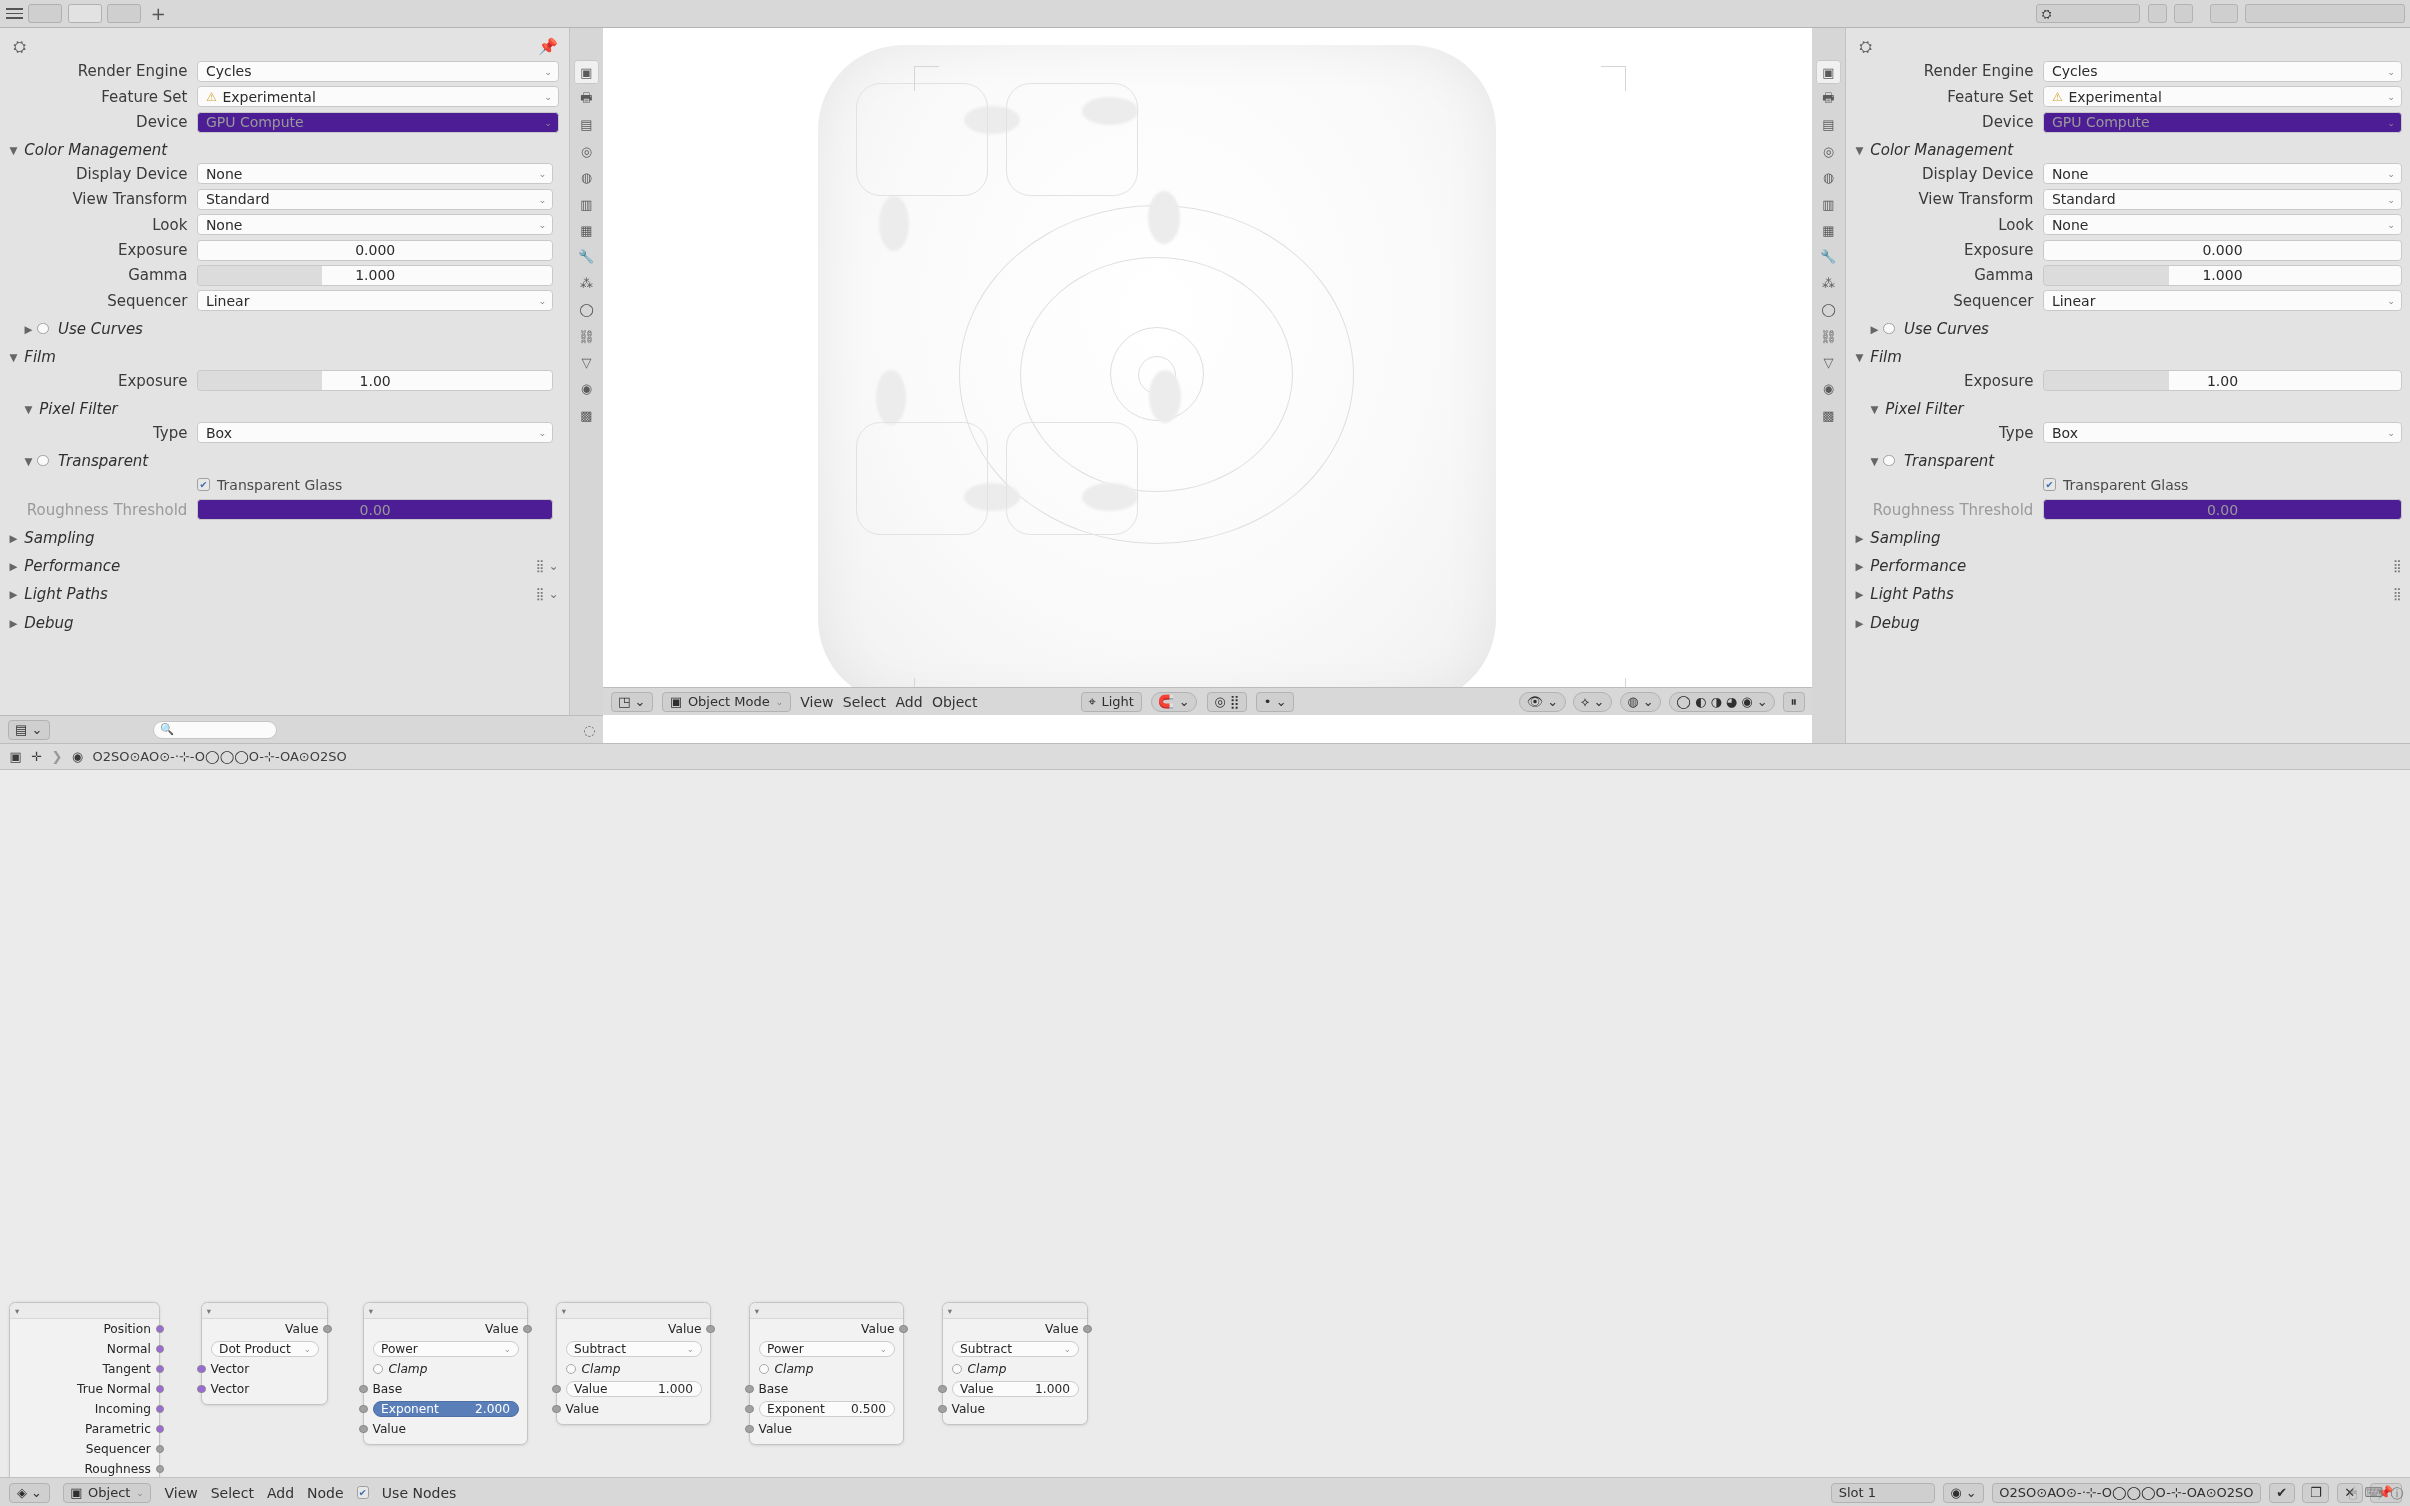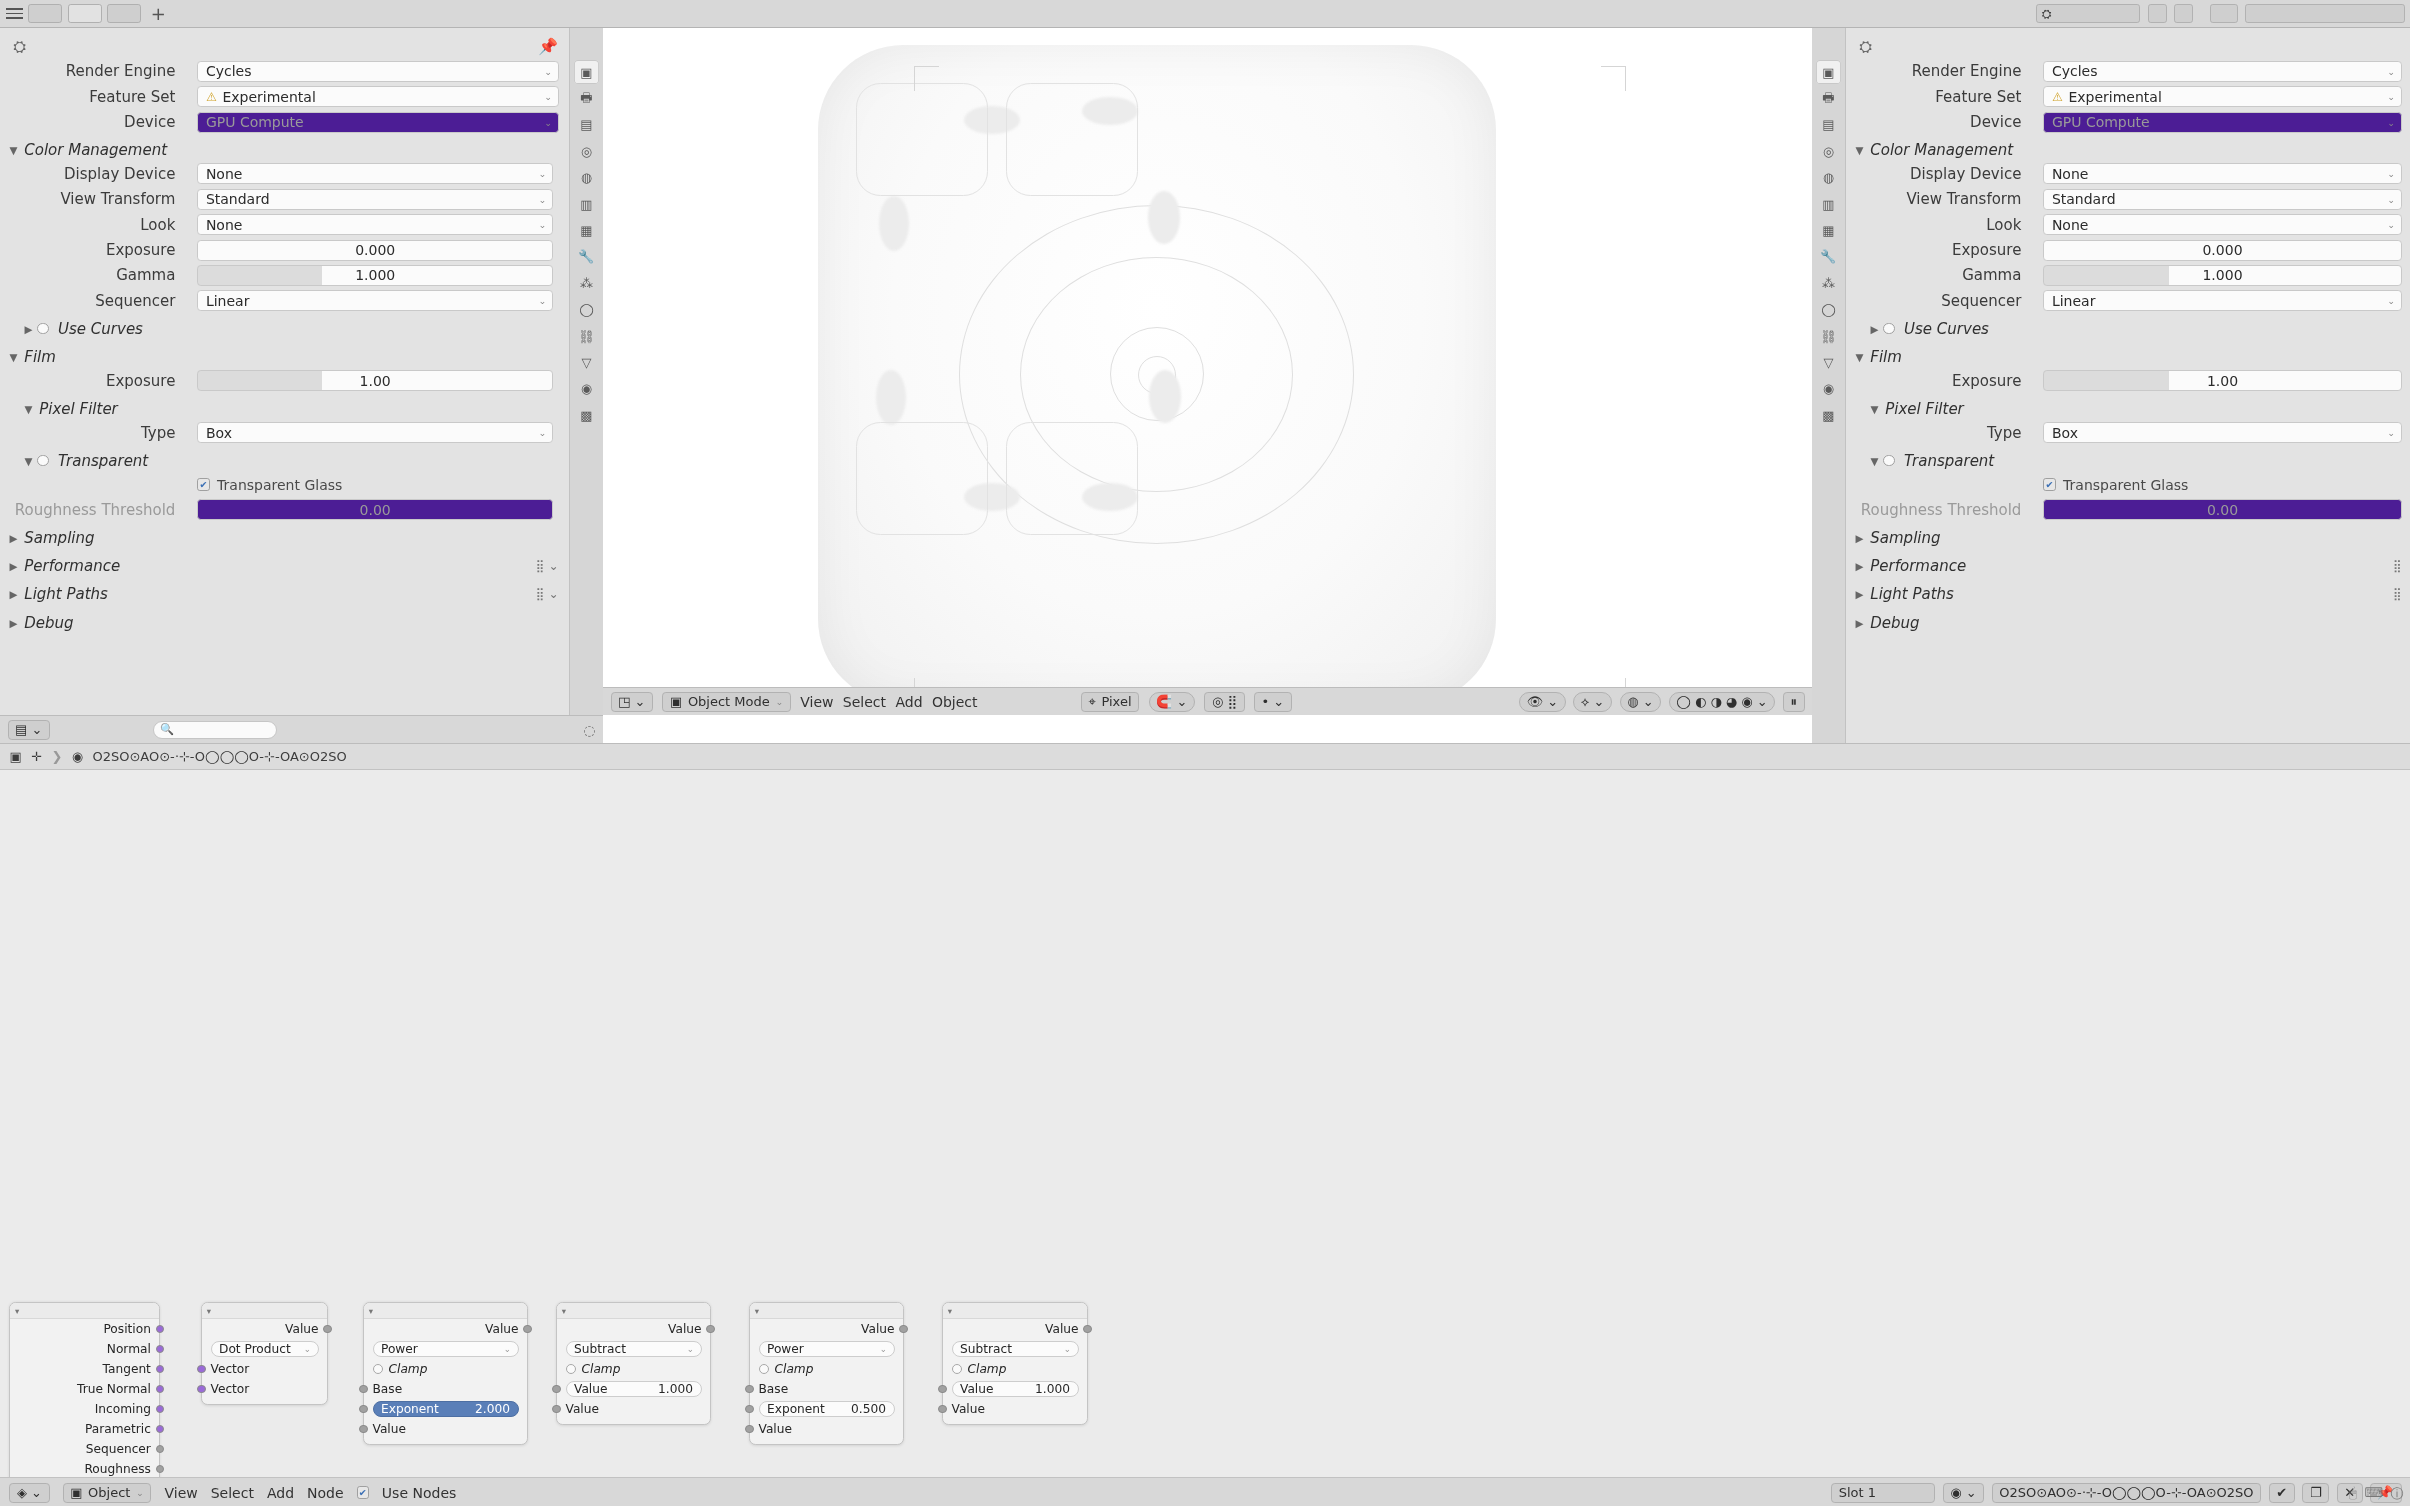--- a/index.html
+++ b/index.html
@@ -53,21 +53,21 @@
     color:#5a5a5a; font-size:13px;
   }
   .ptab.sel { background:#f0f0f0; box-shadow:inset 0 0 0 0.9px #c8c8c8; }
 
   .props-body { position:absolute; top:0; left:0; right:34px; bottom:0; padding:5.6px 9.4px; }
   .props-right .props-body { left:34px; right:0; }
 
   .topicons { display:flex; align-items:center; height:26px; padding-left:3.8px; gap:9.4px; color:#666; }
   .prow { display:flex; align-items:center; height:23.5px; margin-bottom:1.9px; }
   .plabel {
-    width:188px; text-align:right; padding-right:22px; color:#3b3b3b; font-size:15px;
+    width:188px; text-align:right; padding-right:10px; color:#3b3b3b; font-size:15px;
     white-space:nowrap; overflow:hidden;
   }
   .pfield {
     flex:1; height:21px; background:#fbfbfb; border:0.9px solid #c9c9c9; border-radius:3.8px;
     display:flex; align-items:center; padding:0 7.5px; font-size:14px; color:#2b2b2b;
     position:relative;
   }
   .pfield.grey { background:#4c1d95; color:#9a9a9a; }
   .pfield .caret { position:absolute; right:5.6px; color:#888; font-size:9.4px; }
   .pfield.num { justify-content:center; }
@@ -388,21 +388,21 @@
     <span>▣</span>
     <span>Object Mode</span>
     <span style="color:#888;font-size:9.4px">⌄</span>
   </div>
   <span>View</span>
   <span>Select</span>
   <span>Add</span>
   <span>Object</span>
   <div class="pill" style="margin-left:94px">
     <span>⌖</span>
-    <span>Pixel</span>
+    <span>Light</span>
   </div>
   <div class="pill round">🧲 ⌄</div>
   <div class="pill">◎ ⣿</div>
   <div class="pill">• ⌄</div>
   <div style="margin-left:auto;display:flex;gap:7.5px;align-items:center">
     <div class="pill round">👁 ⌄</div>
     <div class="pill round">⟡ ⌄</div>
     <div class="pill round">◍ ⌄</div>
     <div class="pill round">◯ ◐ ◑ ◕ ◉ ⌄</div>
     <div class="pill">⏸</div>

